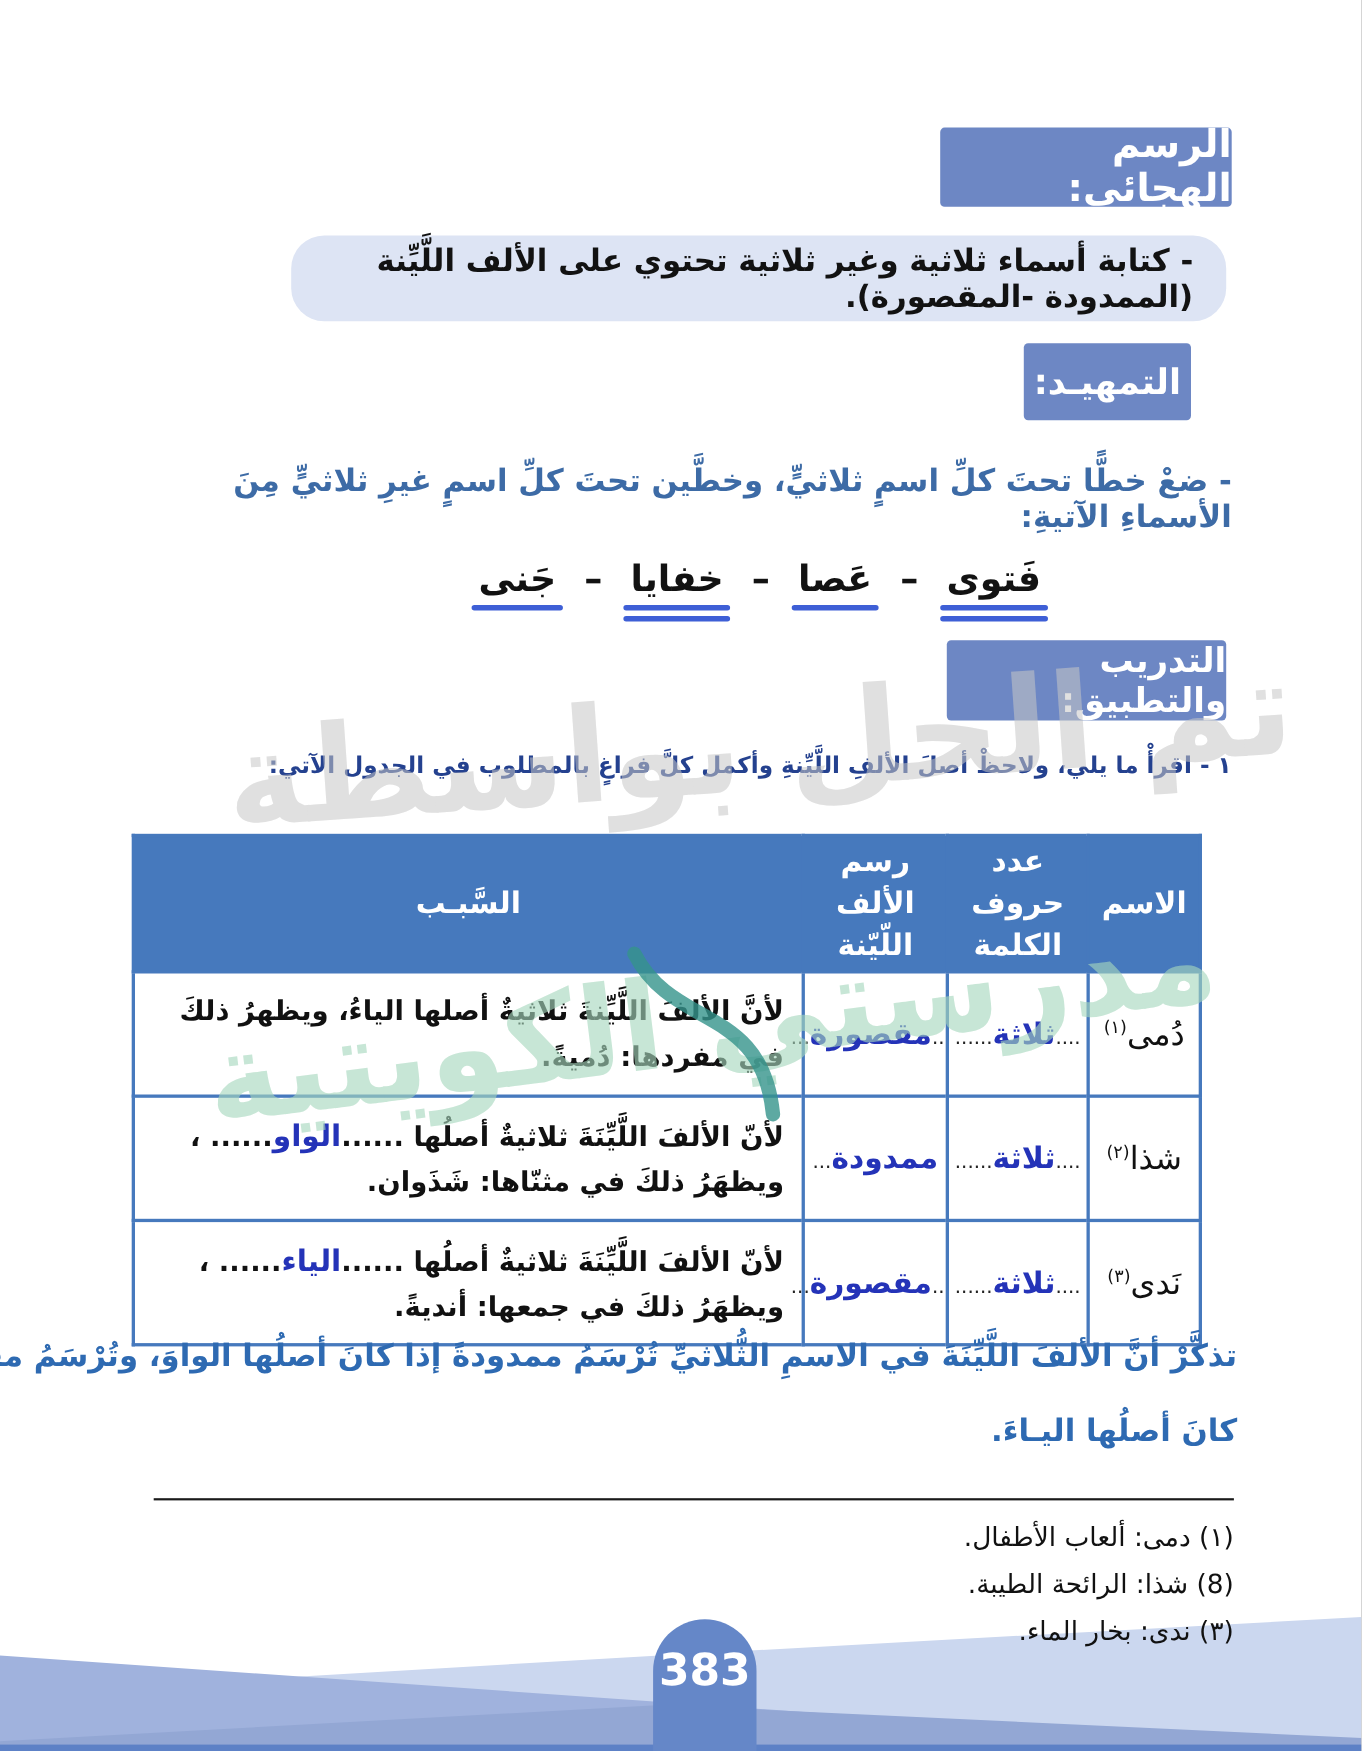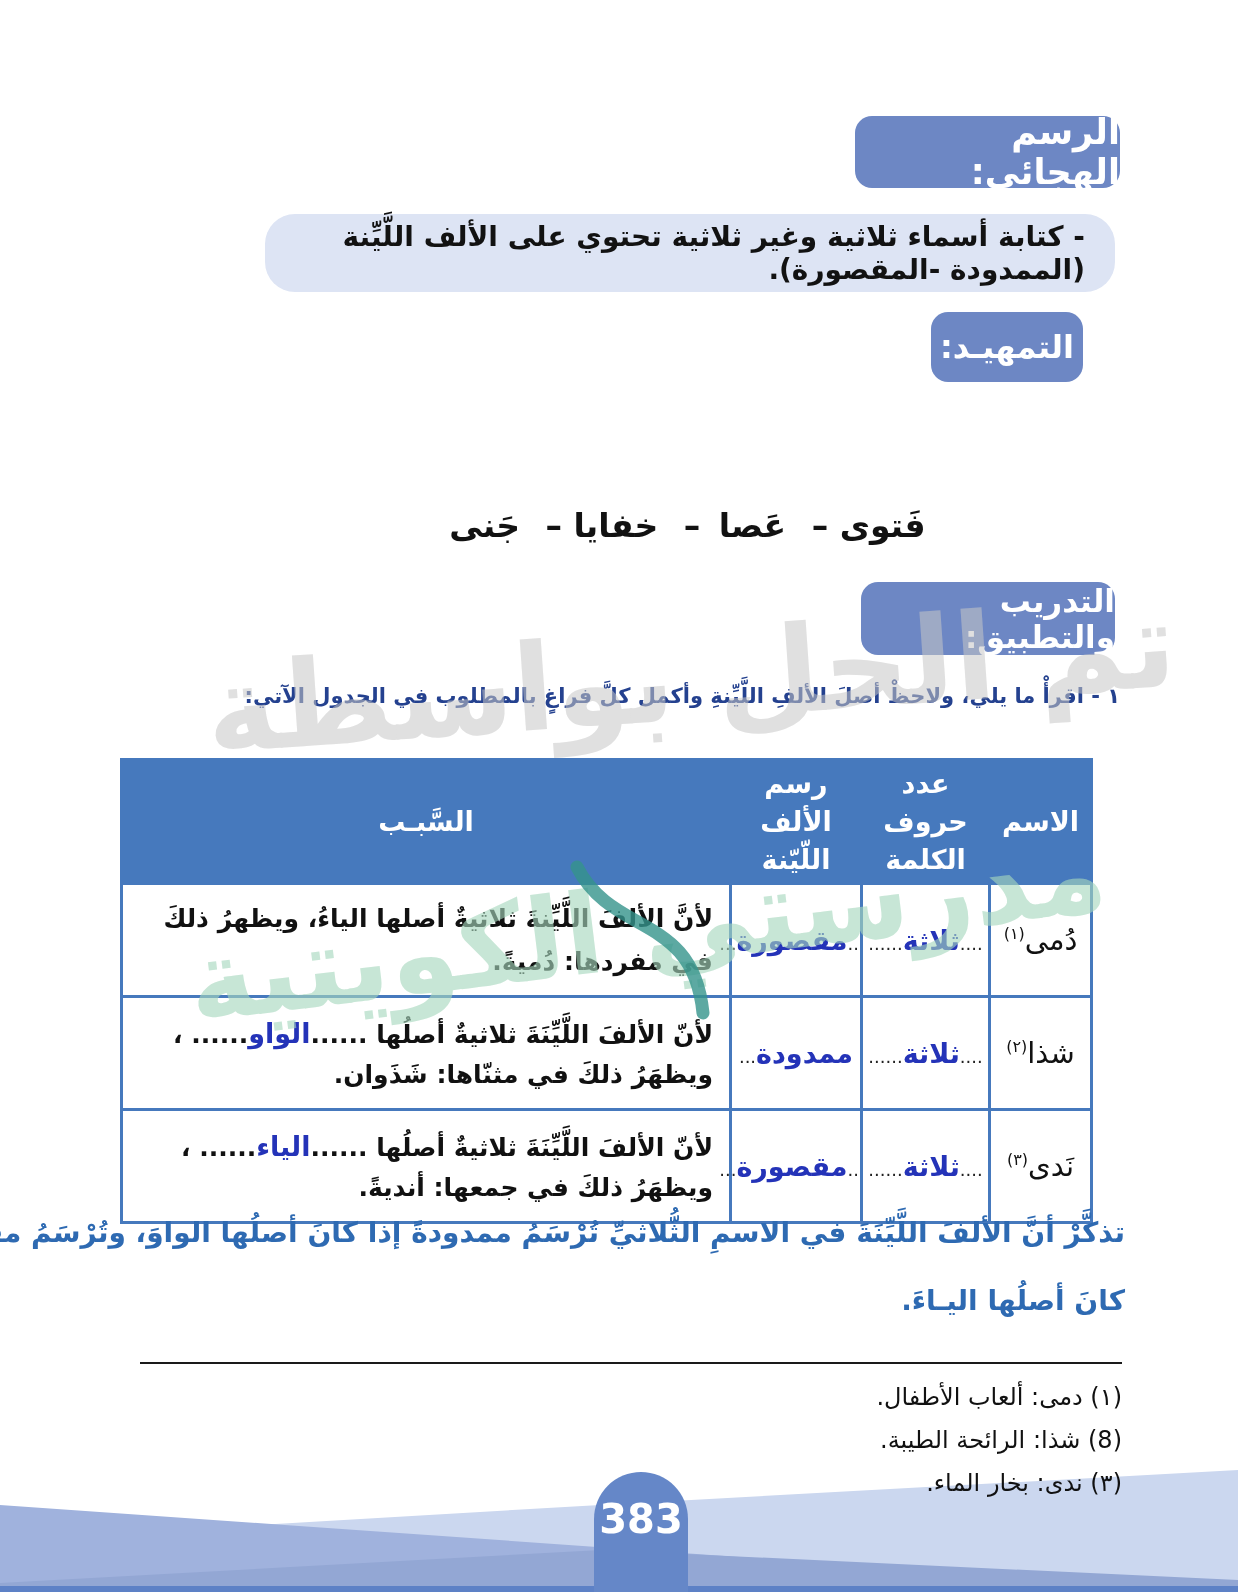--- a/index.html
+++ b/index.html
@@ -5,21 +5,21 @@
   html,body { margin:0; padding:0; background:#888; }
   .page {
     position:relative; width:1238px; height:1592px; margin:0 auto;
     background:#ffffff; overflow:hidden; direction:rtl;
     font-family:"DejaVu Sans", sans-serif;
   }
   
   .pill-badge {
     position:absolute; background:#6d87c4; color:#fff; font-weight:bold;
     display:flex; align-items:center; justify-content:center;
-    border-radius:17px; z-index:3;
+    border-radius:4px; z-index:3;
   }
   #badge-spelling { top:116px; right:118px; width:265px; height:72px; font-size:35px; }
   #badge-intro    { top:312px; right:155px; width:152px; height:70px; font-size:32px; }
   #badge-training { top:582px; right:123px; width:254px; height:73px; font-size:31px; }
 
   
   #objective-bar {
     position:absolute; top:214px; right:123px; width:850px; height:78px;
     background:#dde4f4; border-radius:30px; display:flex; align-items:center;
     padding:0 30px 0 12px; box-sizing:border-box;
@@ -31,21 +31,21 @@
     position:absolute; top:420px; right:118px; width:1012px;
     font-size:28px; font-weight:bold; color:#3d6ba6; text-align:right; z-index:3;
   }
 
   
   #words-line {
     position:absolute; top:506px; left:0; right:0; text-align:center;
     transform:translateX(72px);
     font-size:33px; font-weight:bold; color:#121212; z-index:3;
   }
-  .word { display:inline-flex; flex-direction:row; align-items:center; gap:5px; margin:0 10px; }
+  .word { display:inline-flex; flex-direction:column; align-items:center; gap:5px; margin:0 10px; }
   .word .bar { display:block; height:5px; border-radius:3px; background:#3e5fd6; align-self:stretch; margin:0 -6px; }
   .word-sep { margin:0 4px; vertical-align:top; }
 
   
   #question {
     position:absolute; top:684px; right:118px; width:1014px;
     font-size:21px; font-weight:bold; color:#24418f; text-align:right; z-index:3;
   }
 
   
@@ -112,20 +112,23 @@
   </div>
 
   <div id="objective-bar">
     <span>- كتابة أسماء ثلاثية وغير ثلاثية تحتوي على الألف اللَّيِّنة (الممدودة -المقصورة).</span>
   </div>
 
   <div class="pill-badge" id="badge-intro">
     <span>التمهيـد:</span>
   </div>
 
+  <div id="instruction">
+    <span>- ضعْ خطًّا تحتَ كلِّ اسمٍ ثلاثيٍّ، وخطَّين تحتَ كلِّ اسمٍ غيرِ ثلاثيٍّ مِنَ الأسماءِ الآتيةِ:</span>
+  </div>
 
   <div id="words-line">
     <span class="word">
       <span>فَتوى</span>
       <span class="bar"></span>
       <span class="bar"></span>
     </span>
     <span class="word-sep">–</span>
     <span class="word">
       <span>عَصا</span>

